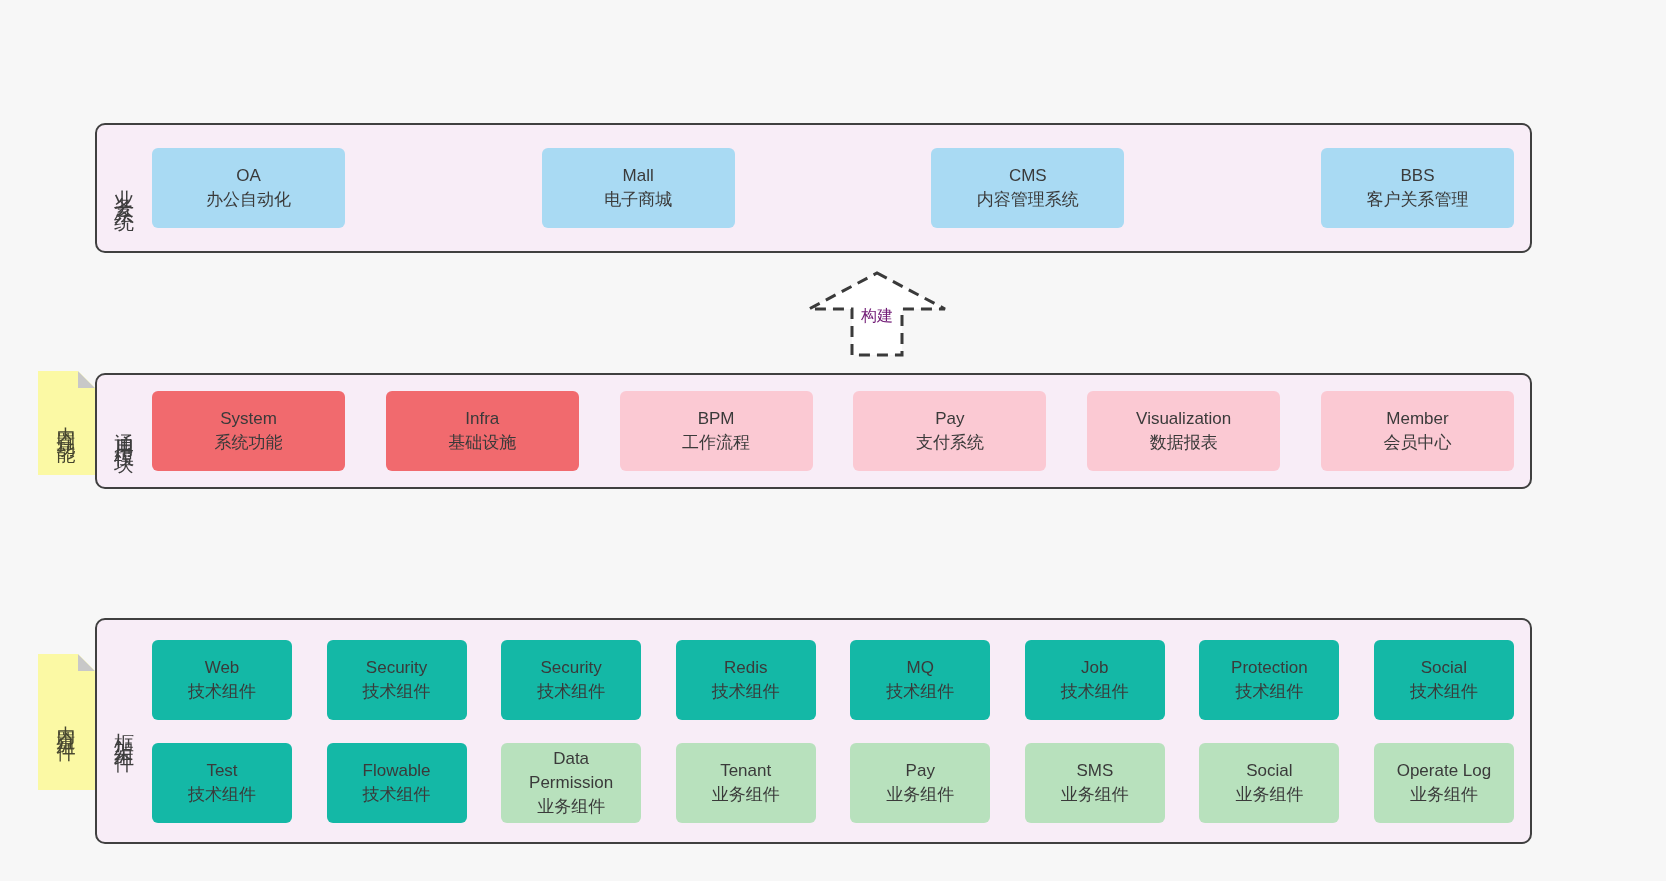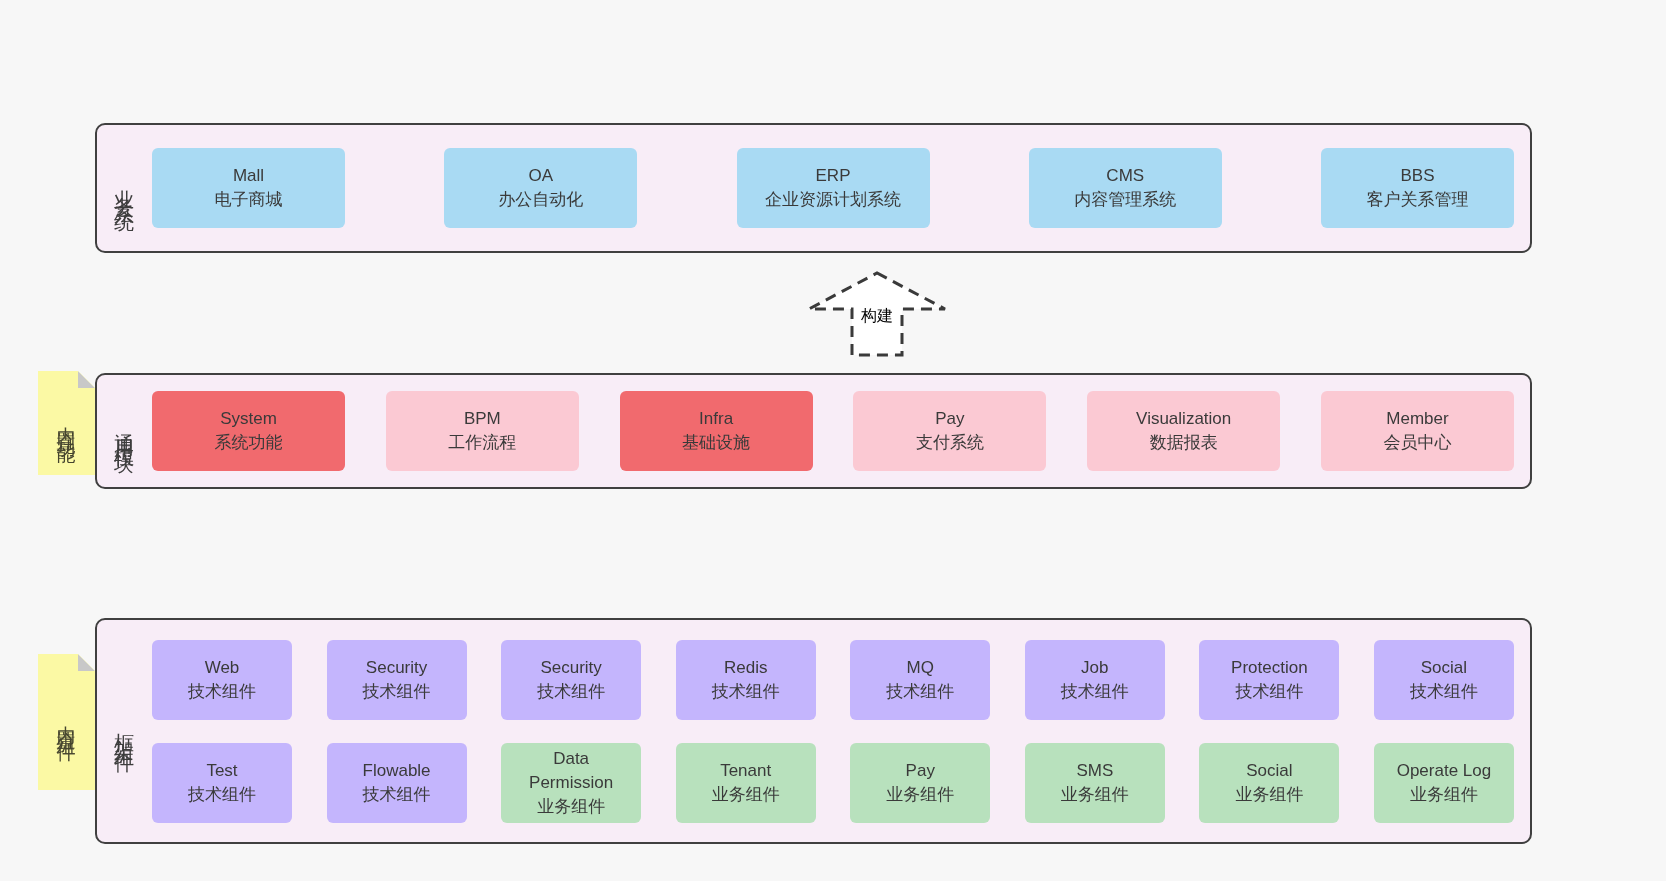--- a/index.html
+++ b/index.html
@@ -18,60 +18,56 @@
   .boxes{display:flex;justify-content:space-between;}
 
   
   .box{height:80px;border-radius:6px;display:flex;flex-direction:column;
        align-items:center;justify-content:center;text-align:center;
        font-size:17px;line-height:24px;color:#3a3a3a;flex:none;}  .w8 .box{width:140px;}
   .box-title{max-width:118px;}
   .blue{background:#a9daf3;}
   .red{background:#f16a6e;}
   .pink{background:#fbc9d3;}
-  .green{background:#c4b5fd;}
+  .green{background:#14b8a6;}
   .lightgreen{background:#b8e1bd;}
   .w6r .box{width:193px;}
 
   
   .sticky{position:absolute;left:38px;width:57px;background:#fbf9a4;
           display:flex;align-items:center;justify-content:center;
           clip-path:polygon(0 0, calc(100% - 17px) 0, 100% 17px, 100% 100%, 0 100%);}
   .sticky .vtext{font-size:19px;letter-spacing:6px;color:#45442e;}
   .fold{position:absolute;top:0;right:0;width:17px;height:17px;background:#c8c8c8;
         clip-path:polygon(0 0, 100% 100%, 0 100%);}
 
   
   .arrow{position:absolute;width:142px;height:88px;}
   .arrow svg{position:absolute;inset:0;}
   .arrow-label{position:absolute;left:50%;top:36px;transform:translateX(-50%);
-               background:#ffffff;padding:0 2px;font-size:16px;color:#000000;white-space:nowrap;}
+               background:#ffffff;padding:0 2px;font-size:16px;color:#701a75;white-space:nowrap;}
 </style>
 </head>
 <body>
 
 <div id="stage">
 
   <div class="panel" style="top:123px;height:130px;">
     <div class="panel-label-col">
       <div class="vtext">业务系统</div>
     </div>
     <div class="panel-content">
       <div class="boxes w6r">
           <div class="box blue">
+            <div class="box-title">OA</div>
+            <div class="box-sub">办公自动化</div>
+          </div>
+          <div class="box blue">
             <div class="box-title">Mall</div>
             <div class="box-sub">电子商城</div>
-          </div>
-          <div class="box blue">
-            <div class="box-title">OA</div>
-            <div class="box-sub">办公自动化</div>
-          </div>
-          <div class="box blue">
-            <div class="box-title">ERP</div>
-            <div class="box-sub">企业资源计划系统</div>
           </div>
           <div class="box blue">
             <div class="box-title">CMS</div>
             <div class="box-sub">内容管理系统</div>
           </div>
           <div class="box blue">
             <div class="box-title">BBS</div>
             <div class="box-sub">客户关系管理</div>
           </div>
         </div>
@@ -88,29 +84,29 @@
   <div class="panel" style="top:373px;height:116px;">
     <div class="panel-label-col">
       <div class="vtext">通用模块</div>
     </div>
     <div class="panel-content">
       <div class="boxes w6r">
           <div class="box red">
             <div class="box-title">System</div>
             <div class="box-sub">系统功能</div>
           </div>
-          <div class="box pink">
-            <div class="box-title">BPM</div>
-            <div class="box-sub">工作流程</div>
-          </div>
           <div class="box red">
             <div class="box-title">Infra</div>
             <div class="box-sub">基础设施</div>
           </div>
           <div class="box pink">
+            <div class="box-title">BPM</div>
+            <div class="box-sub">工作流程</div>
+          </div>
+          <div class="box pink">
             <div class="box-title">Pay</div>
             <div class="box-sub">支付系统</div>
           </div>
           <div class="box pink">
             <div class="box-title">Visualization</div>
             <div class="box-sub">数据报表</div>
           </div>
           <div class="box pink">
             <div class="box-title">Member</div>
             <div class="box-sub">会员中心</div>

